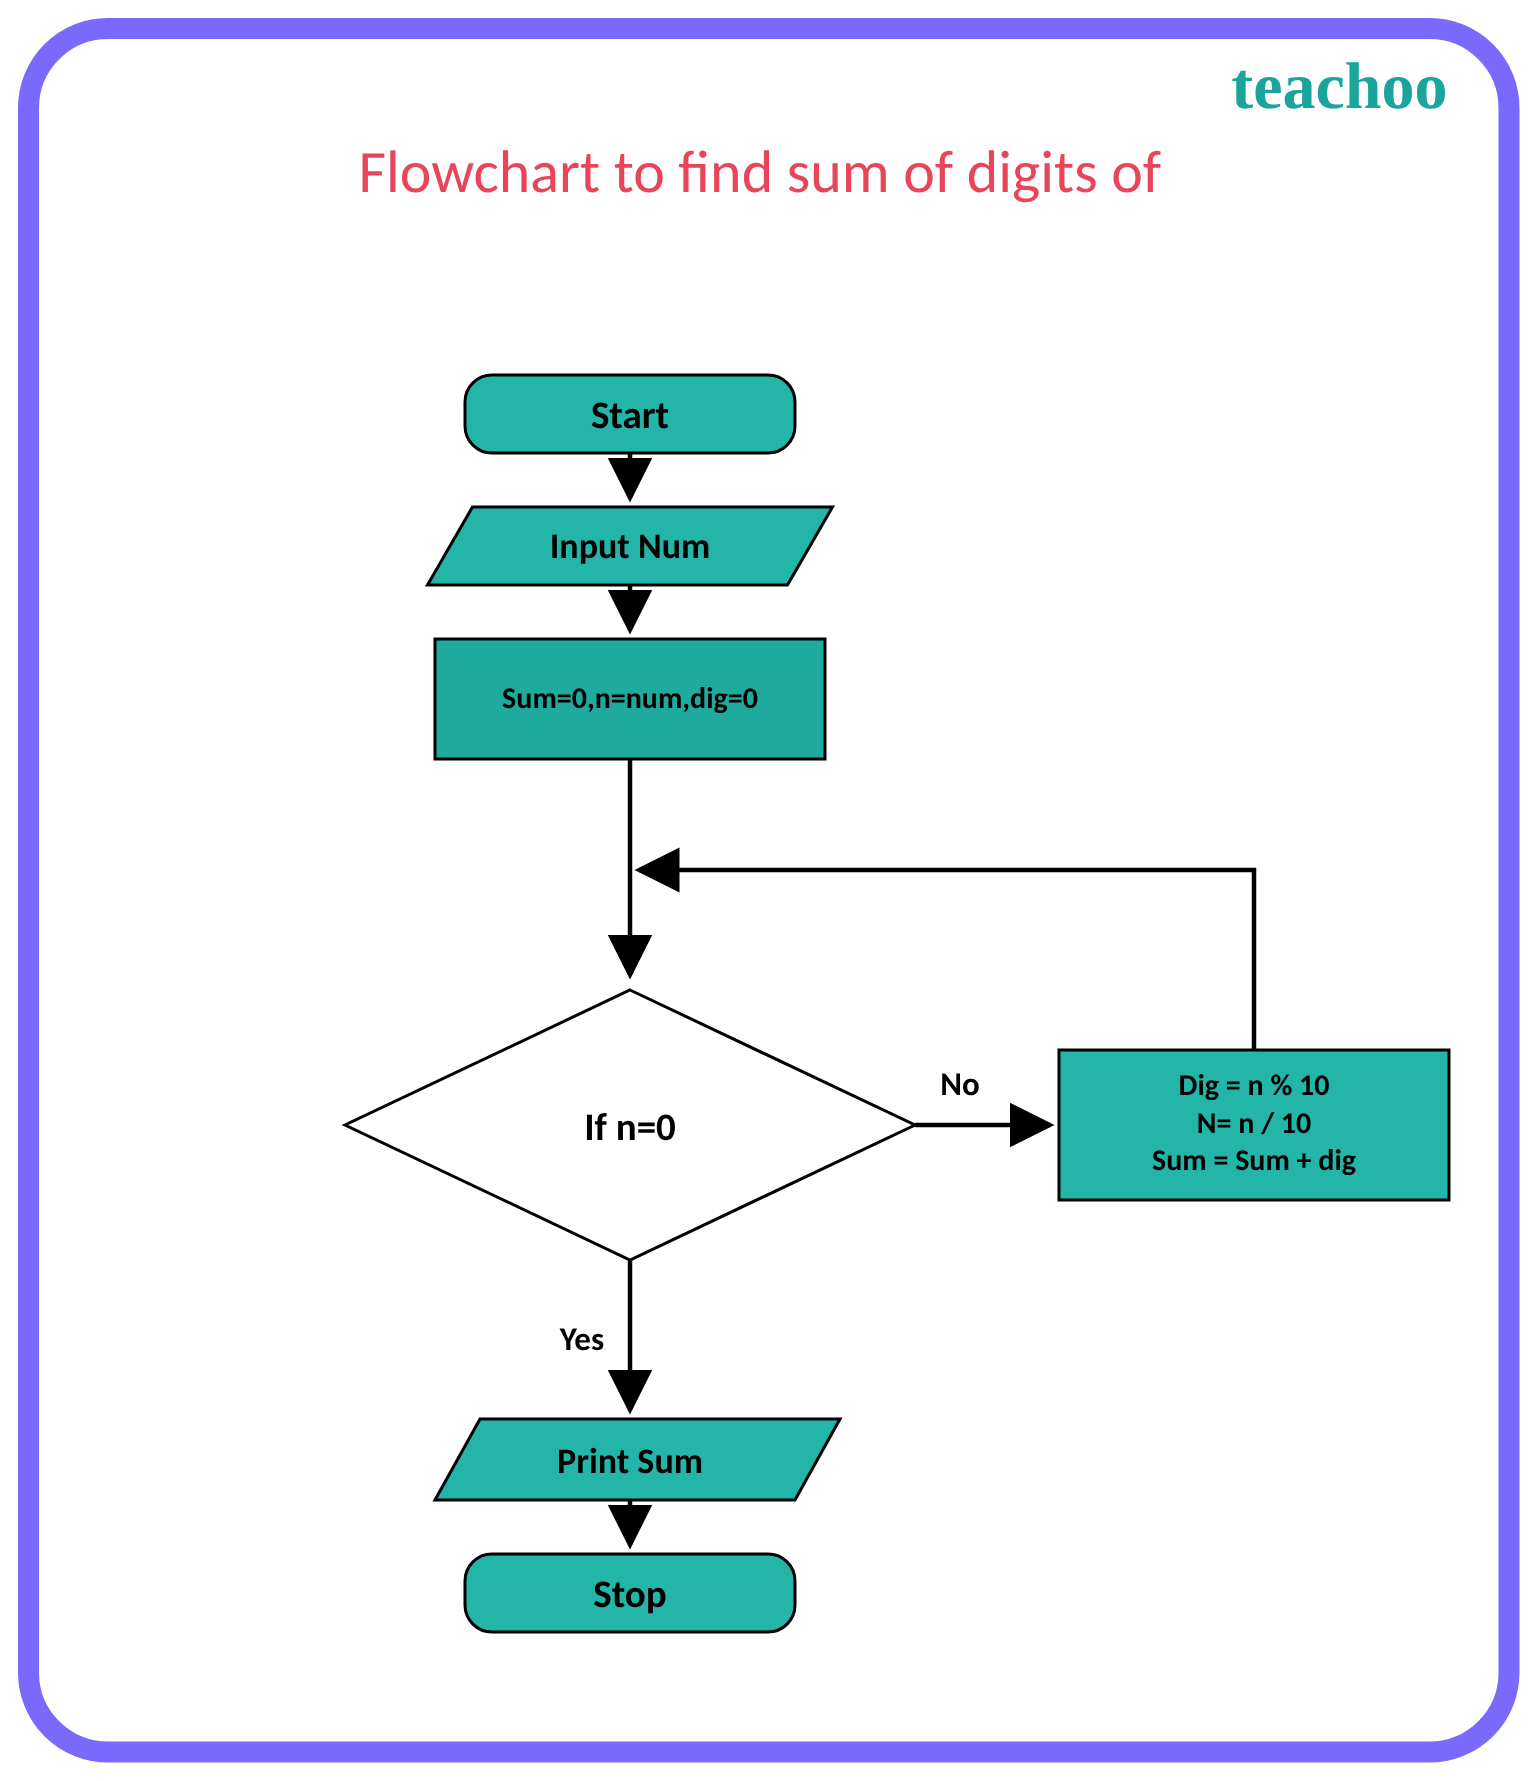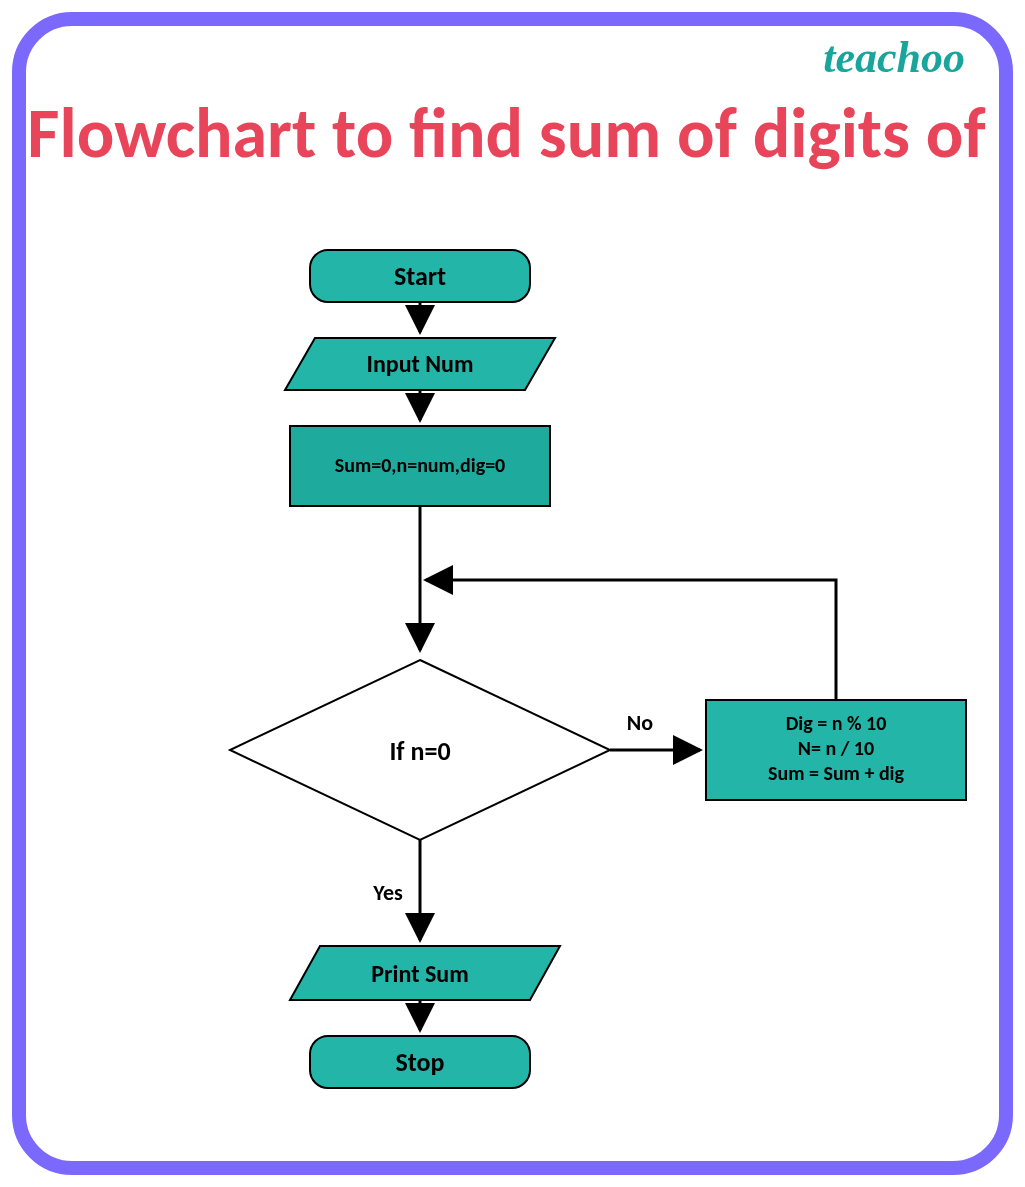--- a/index.html
+++ b/index.html
@@ -17,29 +17,28 @@
     border-radius:60px;
     box-sizing:border-box;
     background:#ffffff;
   }
   .brand{
     position:absolute;
     right:60px;top:32px;
     font-family:"Brush Script MT","Segoe Script",cursive;
     font-size:44px;
     font-weight:bold;
-    font-style:italic;
     color:#19A59B;
   }
   .title{
     position:absolute;
     left:0;right:12px;top:90px;
     text-align:center;
-    font-size:70px;
-    font-weight:bold;
+    font-size:40px;
+    font-weight:normal;
     color:#E9455A;
     line-height:1.25;
   }
   svg.flow{
     position:absolute;
     left:0;top:240px;
     width:1025px;height:940px;
   }
   .shape-fill{fill:#23B5A8;stroke:#000;stroke-width:2;}
   .shape-fill-dark{fill:#1FAA9E;stroke:#000;stroke-width:2;}

